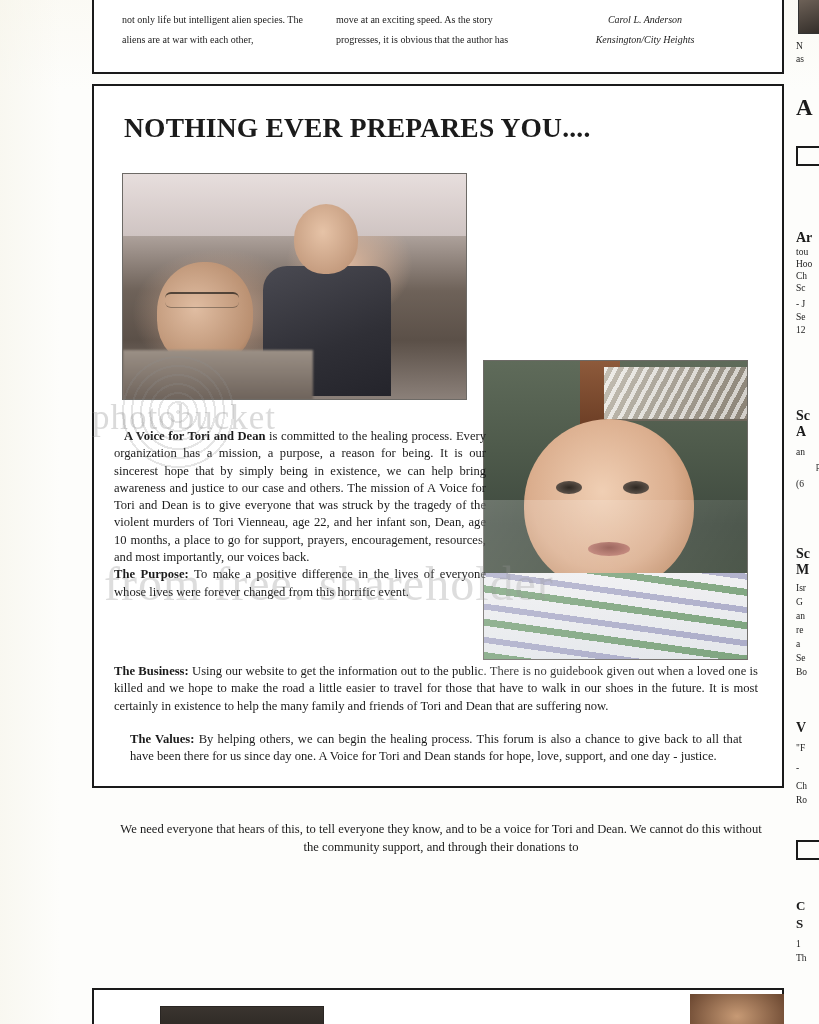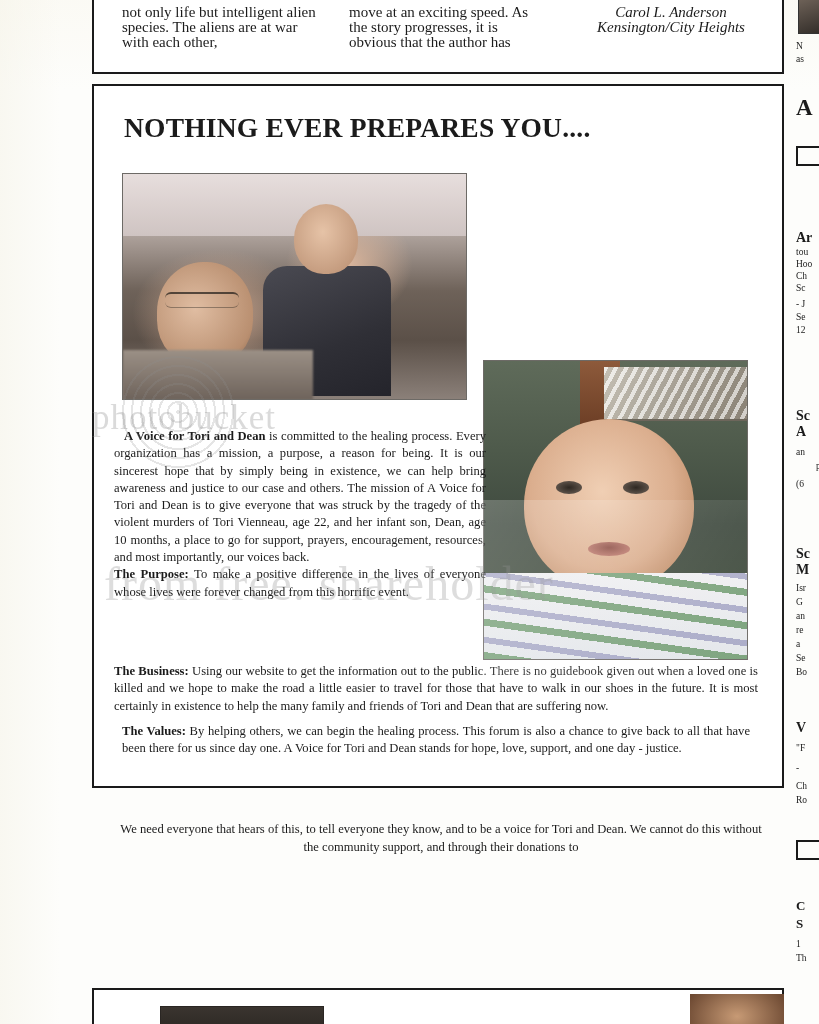--- a/index.html
+++ b/index.html
@@ -41,23 +41,23 @@
     border: 2px solid #1a1a1a;
     background: #fff;
     box-sizing: border-box;
   }
   .top-cols {
     position: absolute;
     left: 28px;
     right: 10px;
     bottom: 22px;
     display: flex;
-    gap: 31px;
-    font-size: 15px;
-    line-height: 15px;
+    gap: 18px;
+    font-size: 10px;
+    line-height: 20px;
   }
   .top-cols .col { width: 196px; }
   .top-cols .col.signoff {
     width: 190px;
     text-align: center;
     font-style: italic;
   }
   .top-cols .col.signoff .nm { font-style: italic; }
 
   
@@ -389,21 +389,21 @@
     </p>
     <p style="margin:0;">
       <span class="lead">The Purpose:</span><span> To make a positive difference in the lives of everyone whose lives were forever changed from this horrific event.</span>
     </p>
   </div>
 
   <div class="body-wide">
     <p style="margin:0;">
       <span class="lead">The Business:</span><span> Using our website to get the information out to the public.  There is no guidebook given out when a loved one is killed and we hope to make the road a little easier to travel for those that have to walk in our shoes in the future.  It is most certainly in existence to help the many family and friends of Tori and Dean that are suffering now.</span>
     </p>
-    <p style="margin:8px;">
+    <p style="margin:16px;">
       <span class="lead">The Values:</span><span> By helping others, we can begin the healing process.  This forum is also a chance to give back to all that have been there for us since day one.  A Voice for Tori and Dean stands for hope, love, support, and one day - justice.</span>
     </p>
   </div>
 
   <div class="closing">We need everyone that hears of this, to tell everyone they know, and to be a voice for Tori and Dean. We cannot do this without the community support, and through their donations to</div>
 
 
   <div class="right-col">
     <div class="rc-photo"></div>
     <div class="rc-line" style="top:40px;">N</div>

